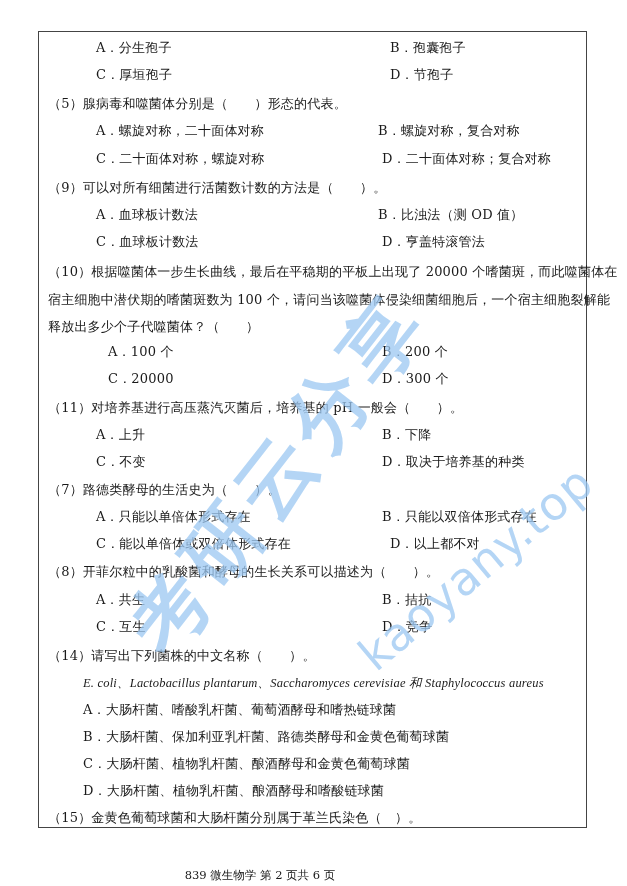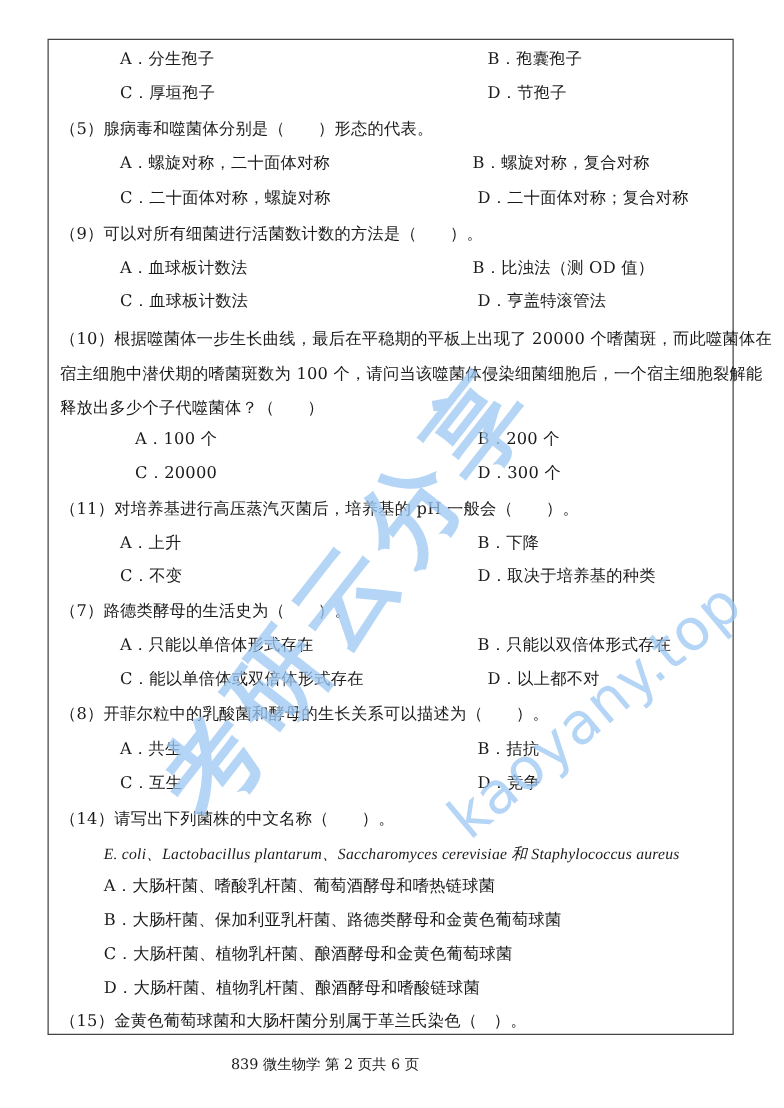--- a/index.html
+++ b/index.html
@@ -10,21 +10,21 @@
   .frame {
     position: absolute; left: 38px; top: 31px; width: 549px; height: 797px;
     border: 1.2px solid #444; box-sizing: border-box;
   }
   .line { position: absolute; font-size: 13px; line-height: 16px; white-space: nowrap; letter-spacing: 0.2px; }
   .opt-a { left: 96px; }
   .opt-b { left: 378px; }
   .q { left: 48px; }
   .indent { left: 83px; }
   .italic { font-style: italic; font-family: "Liberation Serif", "DejaVu Serif", serif; font-size: 12.5px; }
-  .footer { position: absolute; top: 844px; left: 0; width: 520px; text-align: center; font-size: 11.5px; }
+  .footer { position: absolute; top: 868px; left: 0; width: 520px; text-align: center; font-size: 11.5px; }
   .wm { position: absolute; color: #9cc8f2; opacity: 0.75; pointer-events: none; font-family: "DejaVu Sans", sans-serif; }
   .wm-cn { font-size: 78px; font-weight: bold; transform: rotate(-52deg); transform-origin: left top; letter-spacing: 8px; left: 105px; top: 612px; }
   .wm-en { font-size: 46px; transform: rotate(-40deg); transform-origin: left top; left: 348px; top: 640px; letter-spacing: 1px; }
 </style>
 </head>
 <body>
 
 <div class="frame"></div>
 
 <div class="line opt-a" style="top:40px">A．分生孢子</div>

